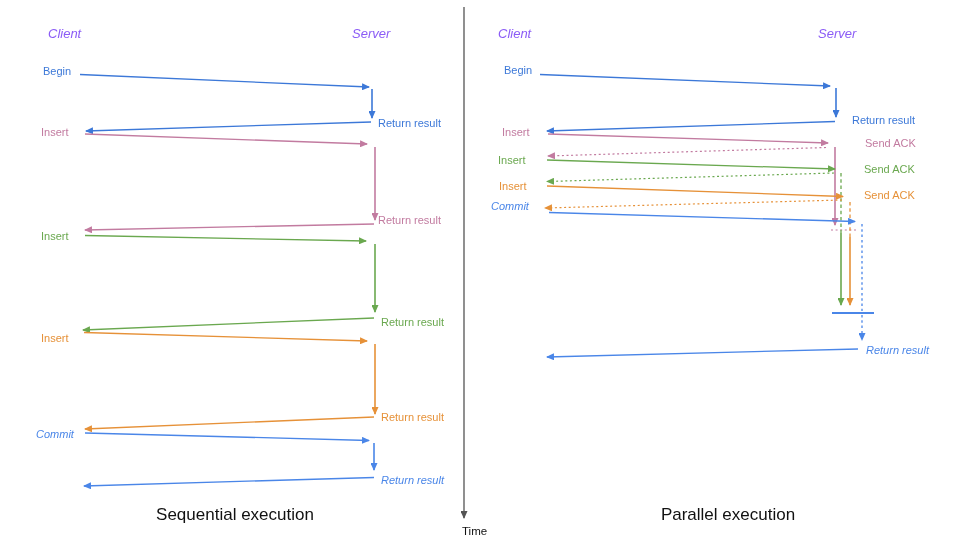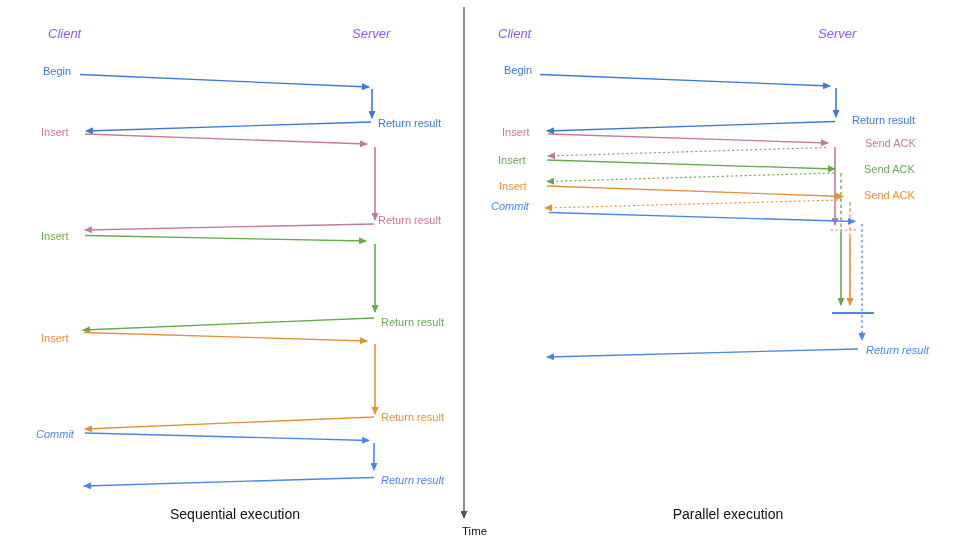--- a/index.html
+++ b/index.html
@@ -3,21 +3,21 @@
 <meta charset="utf-8">
 <style>
   html,body{margin:0;padding:0;background:#ffffff;}
   #stage{
     position:relative;width:960px;height:540px;background:#ffffff;overflow:hidden;
     font-family:"Liberation Sans","DejaVu Sans",sans-serif;
   }
   #stage svg{position:absolute;left:0;top:0;}
   .lbl{position:absolute;font-size:11px;line-height:13px;white-space:nowrap;}
   .hdr{position:absolute;font-size:13px;line-height:15px;font-style:italic;color:#8b5cf6;white-space:nowrap;}
-  .title{position:absolute;font-size:14px;line-height:17px;color:#111;width:220px;text-align:center;white-space:nowrap;}
+  .title{position:absolute;font-size:17px;line-height:17px;color:#111;width:220px;text-align:center;white-space:nowrap;}
   .time{position:absolute;font-size:11.5px;color:#111;white-space:nowrap;}
   .c-blue1{color:#3c78d8;}
   .c-pink{color:#c27ba0;}
   .c-green{color:#6aa84f;}
   .c-orange{color:#e69138;}
   .c-blue2{color:#4a86e8;font-style:italic;}
 </style>
 </head>
 <body>
 

